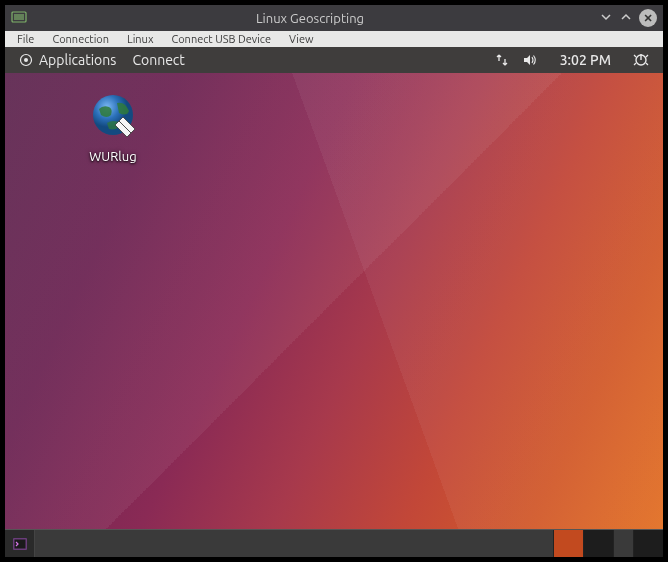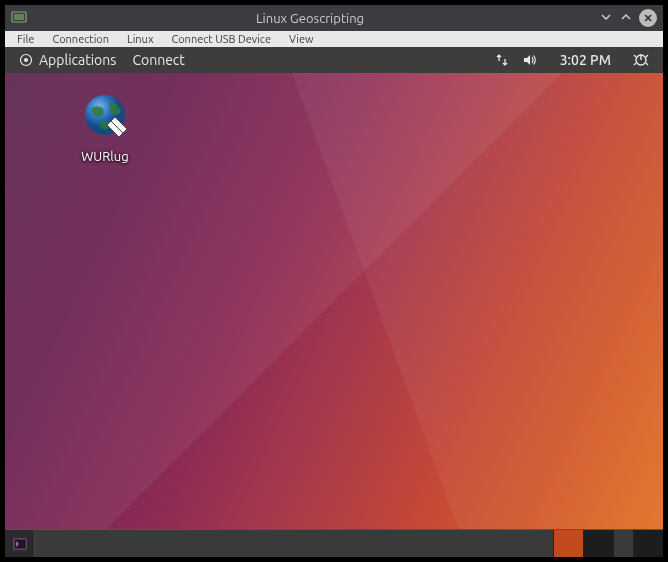--- a/index.html
+++ b/index.html
@@ -103,21 +103,21 @@
       position: absolute;
       inset: 0;
       background:
         linear-gradient(135deg, rgba(255,255,255,0.06) 0 50%, rgba(0,0,0,0) 50%),
         linear-gradient(70deg, rgba(0,0,0,0) 55%, rgba(255,255,255,0.05) 55%);
       pointer-events: none;
     }
     .desktop-icon {
       position: absolute;
       top: 20px;
-      left: 55px;
+      left: 63px;
       width: 90px;
       text-align: center;
       cursor: pointer;
       color: #fff;
     }
     .desktop-icon .icon-img {
       width: 48px;
       height: 48px;
       margin: 0 auto 6px;
       position: relative;

